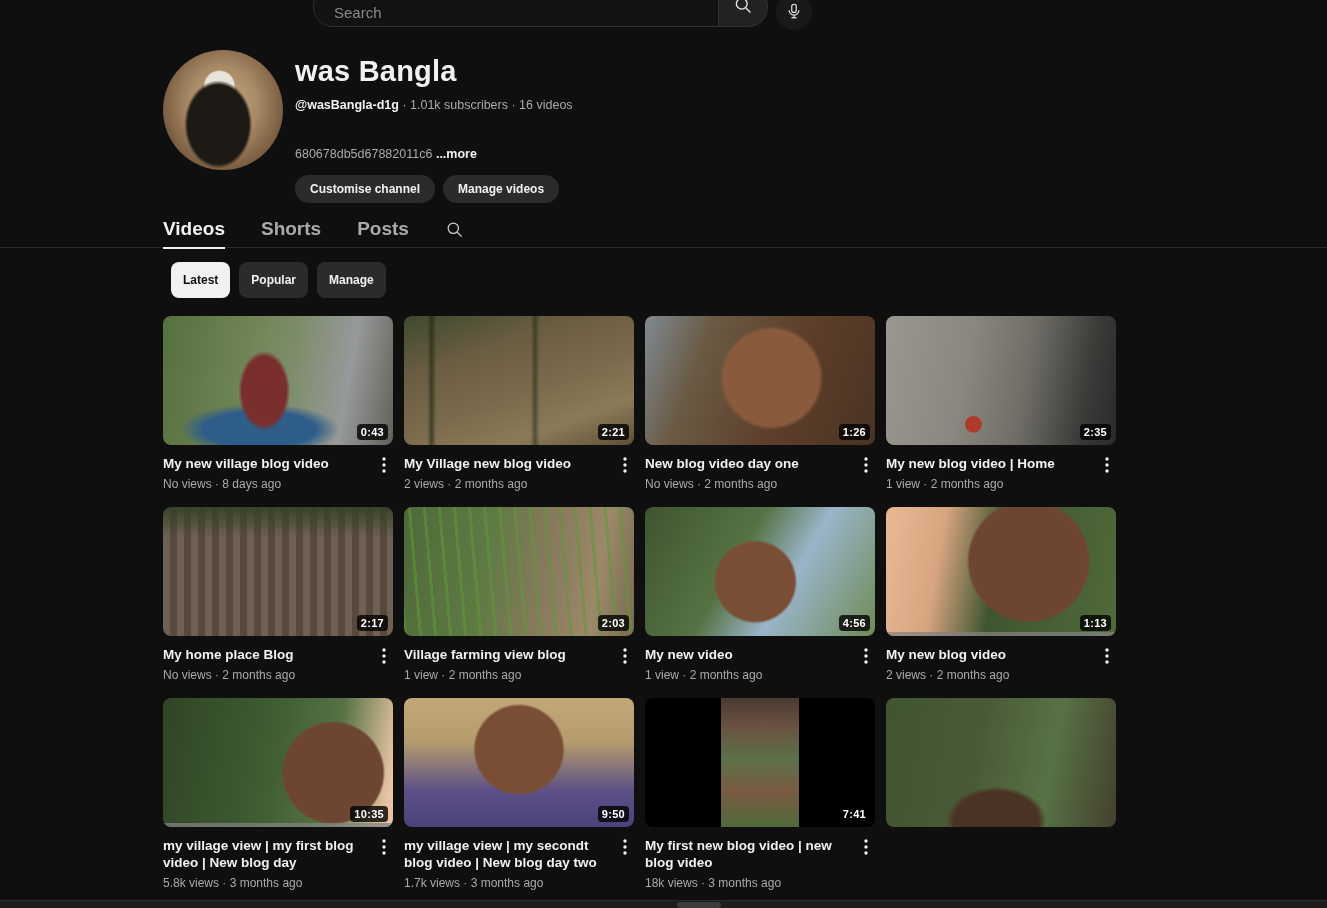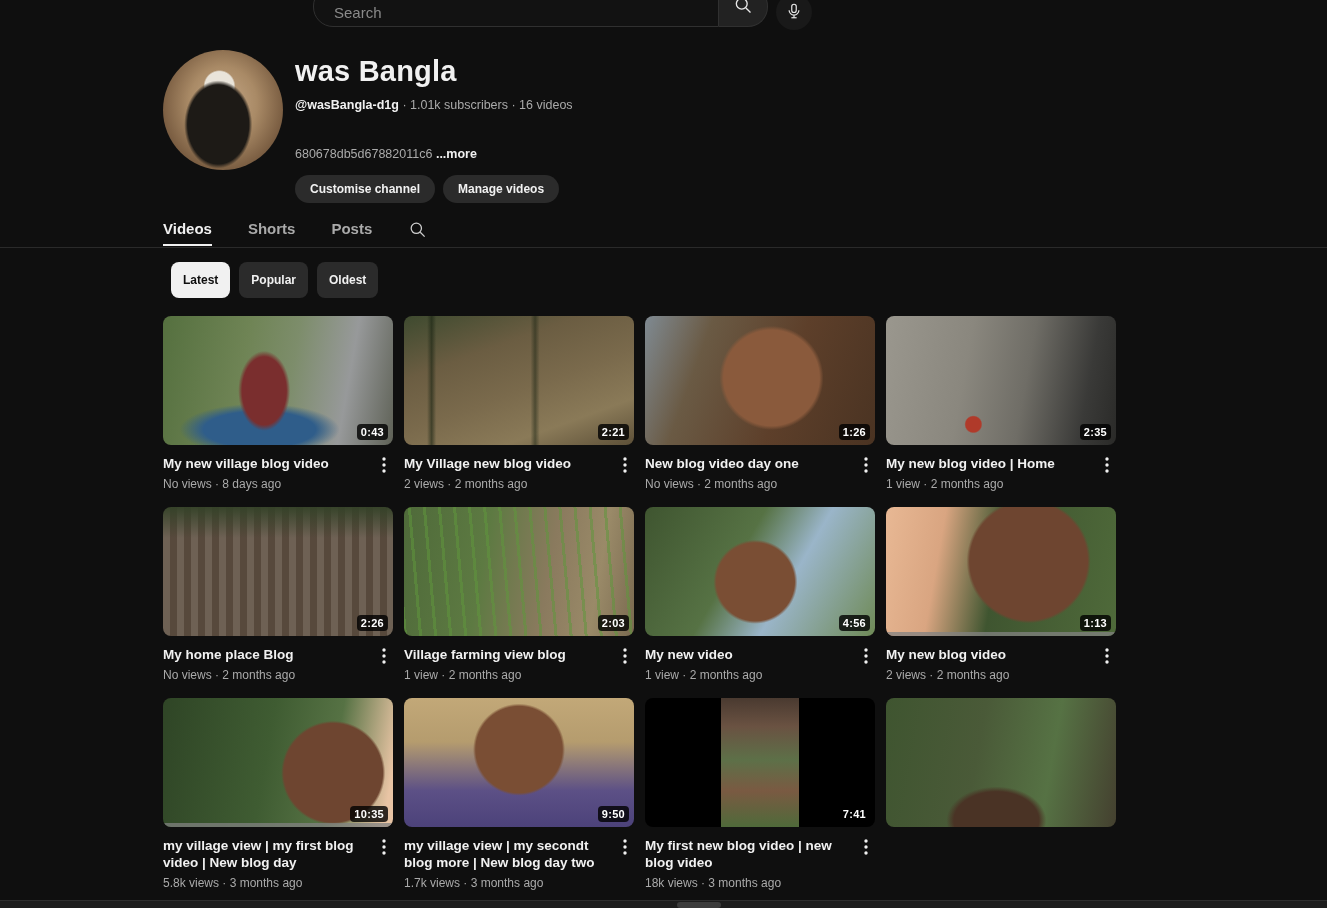--- a/index.html
+++ b/index.html
@@ -31,21 +31,21 @@
   .channel-handle { font-weight:700; color:#f1f1f1; }
   .channel-subline { color:#aaaaaa; }
   .channel-desc { margin-top:11px; font-size:12.5px; color:#aaaaaa; }
   .more-btn { background:none; border:none; color:#f1f1f1; font-weight:700; font-size:12.5px; cursor:pointer;margin-top:24px; }
   .channel-actions { margin-top:14px; display:flex; gap:8px; }
   .action-btn { height:28px; padding:0 15px; border:none; border-radius:16px; background:#2b2b2b;
     color:#f1f1f1; font-size:12px; font-weight:700; cursor:pointer; font-family:inherit; }
 
   
   .tabs { margin:16px 0 0 163px; display:flex; align-items:center; gap:36px; height:28px; }
-  .tab { font-size:15px; font-weight:700; color:#aaaaaa; cursor:pointer; position:relative; padding-bottom:9px; }
+  .tab { font-size:19px; font-weight:700; color:#aaaaaa; cursor:pointer; position:relative; padding-bottom:9px; }
   .tab.active { color:#f1f1f1; }
   .tab.active::after { content:""; position:absolute; left:0; right:0; bottom:0; height:2px; background:#f1f1f1; }
   .tab-search { cursor:pointer; display:flex; align-items:center; padding-bottom:8px; }
   .divider { height:1px; background:#2a2a2a; }
 
   
   .chips { margin:14px 0 0 171px; display:flex; gap:9px; }
   .chip { height:36px; padding:0 12px; border:none; border-radius:8px; background:#2b2b2b; color:#f1f1f1;
     font-size:12px; font-weight:700; cursor:pointer; font-family:inherit; }
   .chip.active { background:#f1f1f1; color:#0f0f0f; }
@@ -128,21 +128,21 @@
         <circle cx="10.5" cy="10.5" r="6.5"></circle>
           <line x1="15.5" y1="15.5" x2="21" y2="21"></line>
       </svg>
     </span>
   </nav>
   <div class="divider"></div>
 
   <div class="chips">
     <button class="chip active">Latest</button>
     <button class="chip">Popular</button>
-    <button class="chip">Oldest</button>
+    <button class="chip">Manage</button>
   </div>
 
   <div class="grid" id="video-grid">
   <div class="card">
     <div class="thumb" style="background: radial-gradient(26px 40px at 44% 58%, rgb(122, 46, 46) 0px, rgb(122, 46, 46) 85%, transparent 100%), radial-gradient(80px 26px at 42% 88%, rgb(47, 93, 138) 0px, rgb(47, 93, 138) 70%, transparent 100%), linear-gradient(100deg, rgb(85, 112, 63) 0%, rgb(111, 132, 85) 35%, rgb(125, 141, 107) 55%, rgb(151, 153, 154) 78%, rgb(95, 98, 87) 100%);">
       <span class="duration">0:43</span>
 
     </div>
     <div class="info">
       <div class="text-col">
@@ -214,21 +214,21 @@
           <circle cx="2" cy="2" r="1.7"></circle>
               <circle cx="2" cy="8" r="1.7"></circle>
               <circle cx="2" cy="14" r="1.7"></circle>
         </svg>
       </button>
     </div>
   </div>
 
   <div class="card">
     <div class="thumb" style="background: linear-gradient(rgba(52, 66, 40, 0.95) 0%, rgba(52, 66, 40, 0) 24%), repeating-linear-gradient(90deg, rgb(110, 97, 84) 0px, rgb(110, 97, 84) 7px, rgb(87, 73, 60) 7px, rgb(87, 73, 60) 14px);">
-      <span class="duration">2:26</span>
+      <span class="duration">2:17</span>
 
     </div>
     <div class="info">
       <div class="text-col">
         <div class="v-title">My home place Blog</div>
         <div class="v-meta">No views · 2 months ago</div>
       </div>
       <button class="kebab">
         <svg width="4" height="16" viewBox="0 0 4 16" fill="#f1f1f1">
           <circle cx="2" cy="2" r="1.7"></circle>
@@ -323,21 +323,21 @@
     </div>
   </div>
 
   <div class="card">
     <div class="thumb" style="background: radial-gradient(46px at 50% 40%, rgb(122, 78, 52) 0px, rgb(122, 78, 52) 94%, transparent 100%), linear-gradient(rgb(194, 168, 120) 0%, rgb(181, 156, 110) 34%, rgb(92, 80, 134) 72%, rgb(76, 66, 122) 100%);">
       <span class="duration">9:50</span>
 
     </div>
     <div class="info">
       <div class="text-col">
-        <div class="v-title">my village view | my secondt blog more | New blog day two</div>
+        <div class="v-title">my village view | my secondt blog video | New blog day two</div>
         <div class="v-meta">1.7k views · 3 months ago</div>
       </div>
       <button class="kebab">
         <svg width="4" height="16" viewBox="0 0 4 16" fill="#f1f1f1">
           <circle cx="2" cy="2" r="1.7"></circle>
               <circle cx="2" cy="8" r="1.7"></circle>
               <circle cx="2" cy="14" r="1.7"></circle>
         </svg>
       </button>
     </div>

